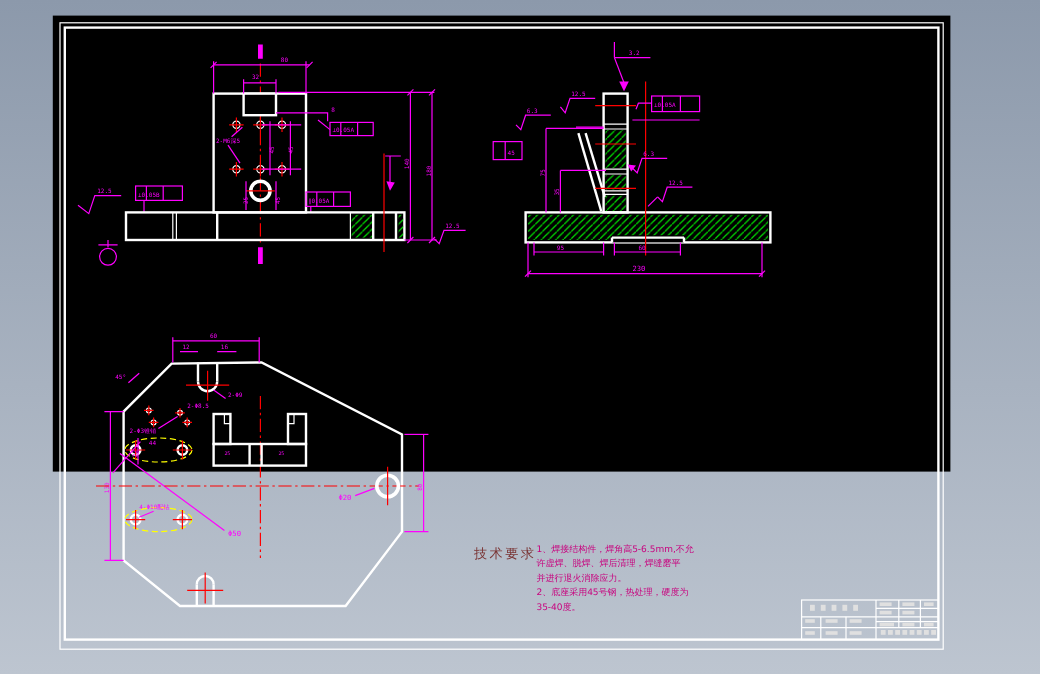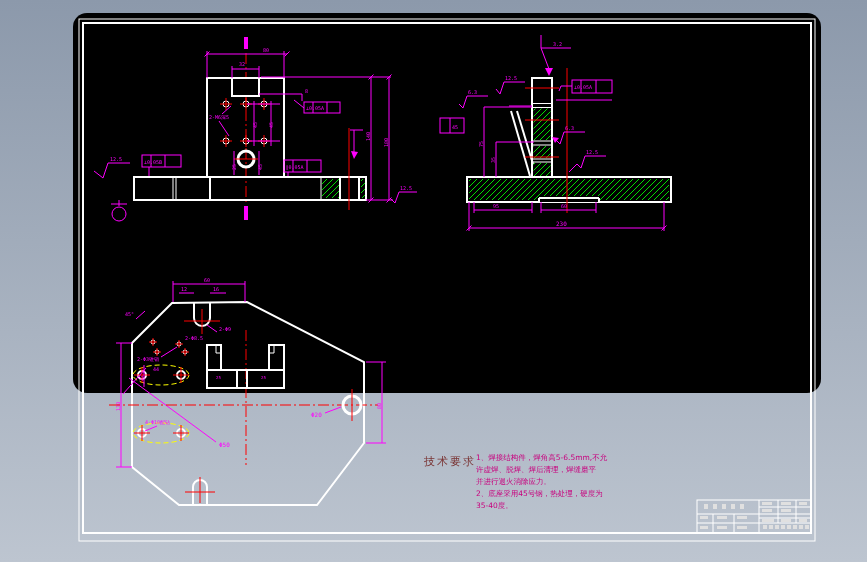--- a/index.html
+++ b/index.html
@@ -7,23 +7,22 @@
     --magenta:#FF00FF; --red:#FF0000; --green:#00DF00; --yellow:#FFFF00;
     --notes_text:#C8007E; --notes_title:#7A3434;
   }
   html,body{margin:0;padding:0;}
   body{
     width:867px;height:562px;overflow:hidden;
     background:linear-gradient(180deg,var(--bg-top) 0%,var(--bg-bottom) 100%);
     font-family:"DejaVu Sans",sans-serif;
   }
   #canvas{
-    position:absolute;left:73px;top:13px;width:748px;height:380px;
+    position:absolute;left:44px;top:13px;width:748px;height:380px;
     background:var(--canvas);
-    border-radius:14px;
   }
   svg{display:block}
   .sw1{stroke:var(--white);stroke-width:1;fill:none}
   .sw2{stroke:var(--white);stroke-width:2;fill:none}
   .sw3{stroke:var(--white);stroke-width:3;fill:none}
   .m{stroke:var(--magenta);stroke-width:1;fill:none}
   .mf{fill:var(--magenta);stroke:none}
   .r{stroke:var(--red);stroke-width:1;fill:none}
   .rd{stroke:var(--red);stroke-width:1;fill:none;stroke-dasharray:11 3 2 3}
   .yel{stroke:var(--yellow);stroke-width:1;fill:none;stroke-dasharray:5 3}

